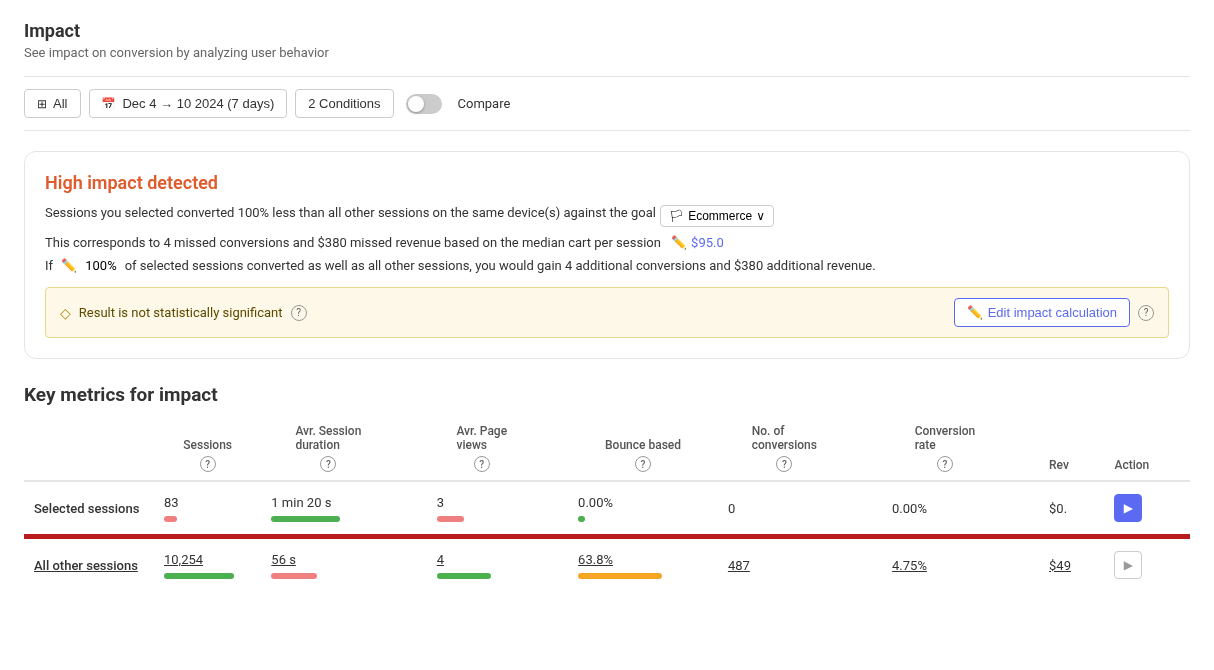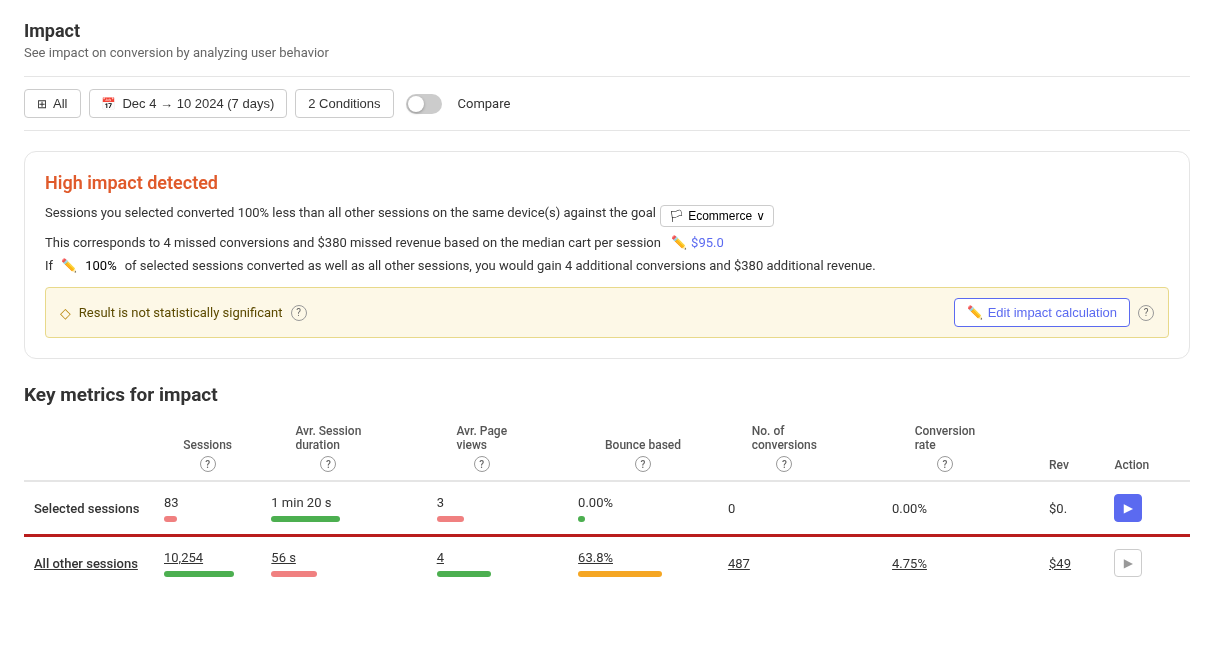--- a/index.html
+++ b/index.html
@@ -20,21 +20,21 @@
     .edit-link { color: #5b6af0; font-size: 13px; cursor: pointer; }
     .pct-link { color: #000000; font-size: 13px; cursor: pointer; }
     .warning-box { display: flex; align-items: center; gap: 8px; background: #fdf8e7; border: 1px solid #e8d98a; border-radius: 4px; padding: 10px 14px; margin-top: 14px; font-size: 13px; color: #5c4a00; }
     .warning-actions { margin-left: auto; display: flex; align-items: center; gap: 8px; }
     .edit-calc-btn { display: flex; align-items: center; gap: 4px; padding: 6px 12px; border: 1px solid #5b6af0; border-radius: 4px; background: #fff; color: #5b6af0; font-size: 13px; cursor: pointer; }
     .help-icon { width: 16px; height: 16px; border-radius: 50%; border: 1px solid #999; display: inline-flex; align-items: center; justify-content: center; font-size: 10px; color: #666; cursor: pointer; }
     .metrics-section { margin-bottom: 20px; }
     .metrics-title { font-size: 19px; font-weight: 700; margin-bottom: 10px; }
     .metrics-table { width: 100%; border-collapse: collapse; }
     .metrics-table th { font-size: 12px; color: #555; font-weight: 500; padding: 8px 10px; text-align: left; border-bottom: 2px solid #e5e5e5; vertical-align: bottom; white-space: nowrap; }
-    .metrics-table td { padding: 12px 10px; border-bottom: 3px solid #b91c1c; font-size: 13px; vertical-align: middle; }
+    .metrics-table td { padding: 12px 10px; border-bottom: 5px solid #b91c1c; font-size: 13px; vertical-align: middle; }
     .metrics-table tr:last-child td { border-bottom: none; text-decoration: underline; }
     .row-label { font-size: 13px; font-weight: 500; color: #333; }
     .action-btn { width: 28px; height: 28px; border-radius: 4px; border: 1px solid #5b6af0; background: #5b6af0; color: #fff; display: inline-flex; align-items: center; justify-content: center; cursor: pointer; font-size: 12px; }
     .action-btn-grey { width: 28px; height: 28px; border-radius: 4px; border: 1px solid #ccc; background: #fff; color: #999; display: inline-flex; align-items: center; justify-content: center; cursor: pointer; font-size: 12px; }
     .th-wrap { display: flex; align-items: center; gap: 4px; flex-direction: column; }
     .bar-row { height: 6px; border-radius: 3px; margin-top: 6px; }
     .bar-red { background: #f08080; }
     .bar-green { background: #4caf50; }
     .bar-orange { background: #f5a623; }
     .icon-calendar { font-size: 12px; }

